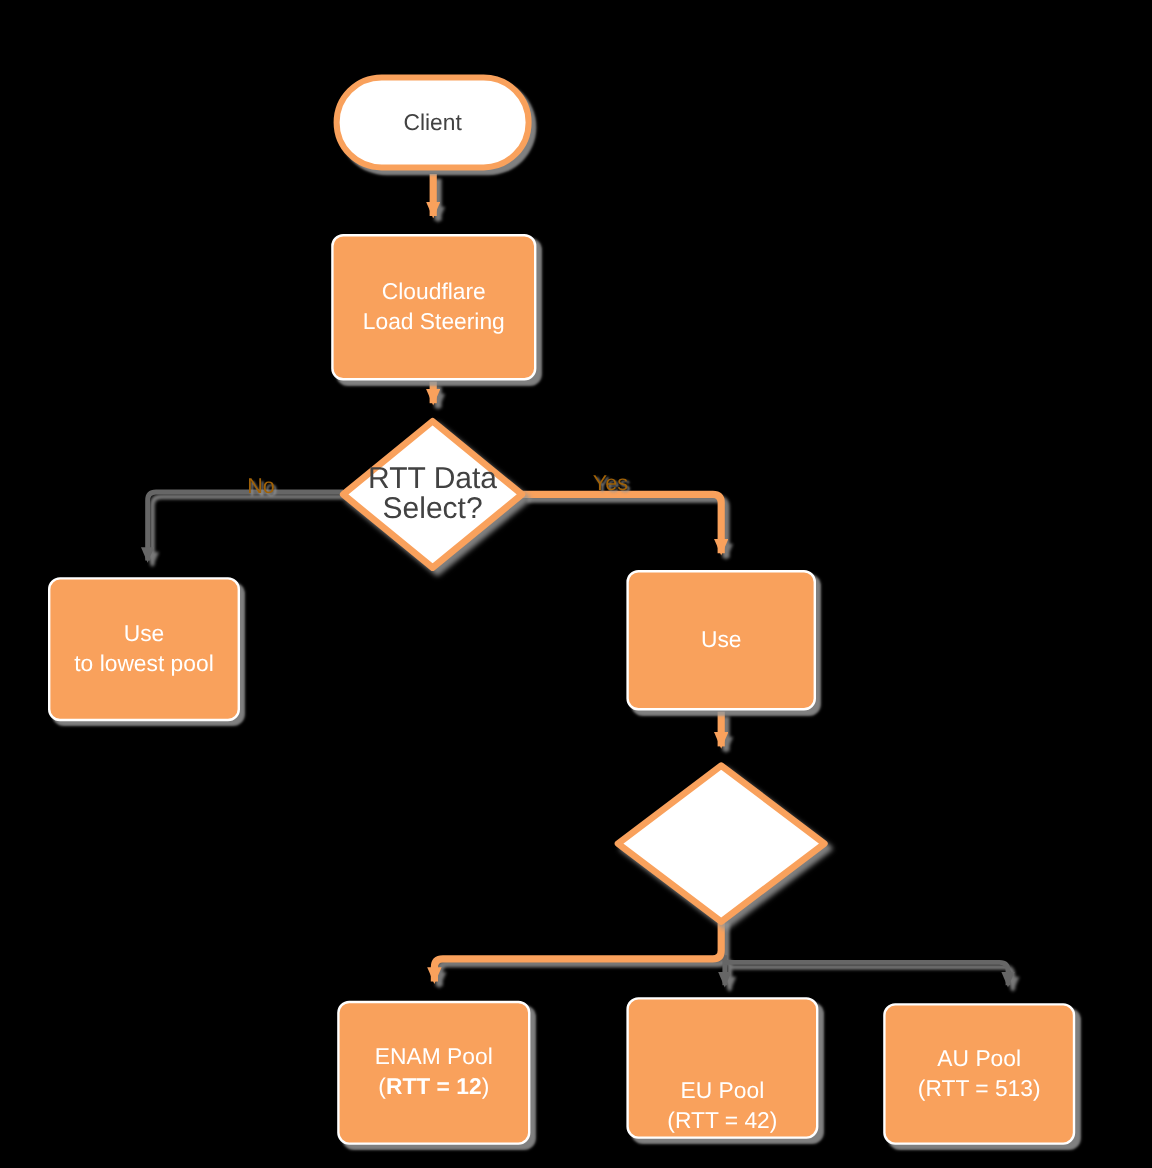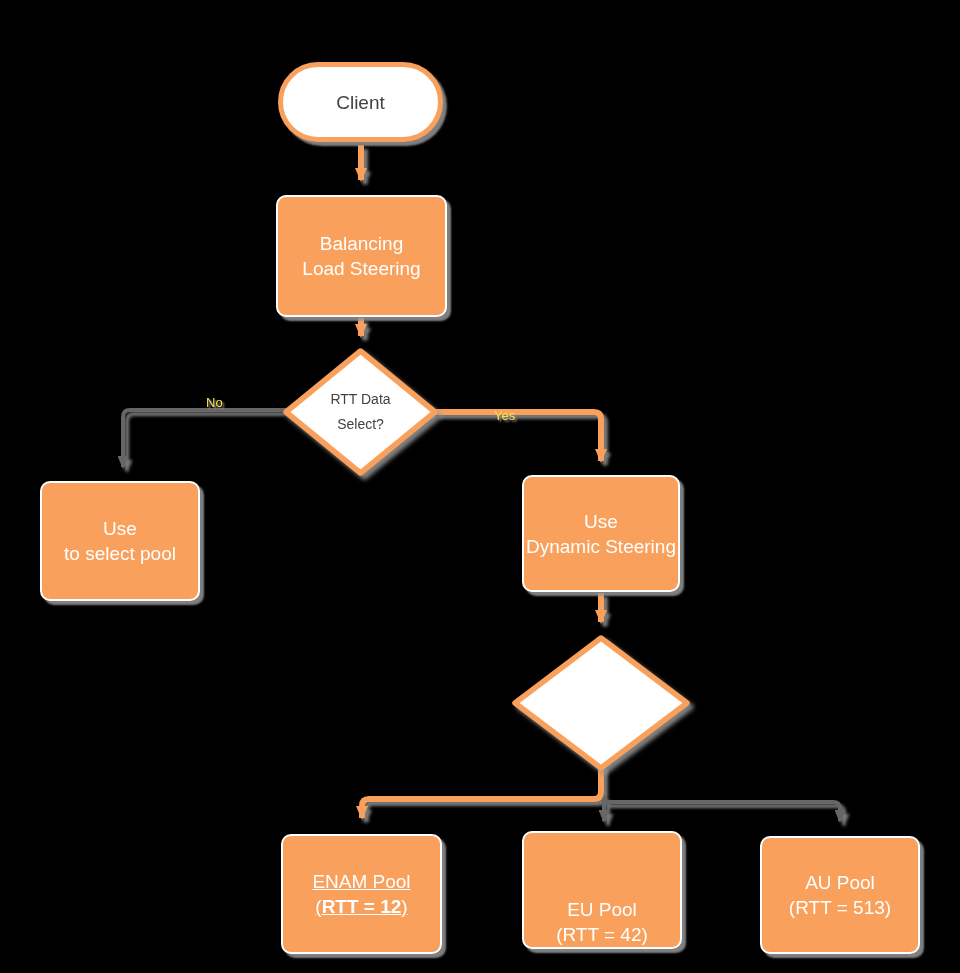--- a/index.html
+++ b/index.html
@@ -41,48 +41,48 @@
     box-shadow: 4px 4px 2px rgba(150,150,150,0.85);
   }
   .diamond-svg { position: absolute; overflow: visible; filter: drop-shadow(4px 4px 2px rgba(150,150,150,0.85)); }
   .diamond-shape { fill: #FFFFFF; stroke: #F9A15C; stroke-width: 5.5; stroke-linejoin: round; }
   .diamond-label {
     position: absolute;
     display: flex; flex-direction: column;
     align-items: center; justify-content: center;
     text-align: center;
     color: #424242;
-    font-size: 14px; line-height: 25px;
+    font-size: 25px; line-height: 25px;
   }
   .line { display: block; }
   .line b { font-weight: bold; text-align: right; }
 
   
   .edge-label {
     position: absolute;
-    color: #fde047;
-    font-size: 13px;
+    color: #a16207;
+    font-size: 18px;
     text-shadow: 2px 2px 2px rgba(150,150,150,0.95);
     white-space: nowrap;
   }
 
   
   #node-client     { left: 278px; top:  38px; width: 165px; height:  80px; }
   #node-cloudflare { left: 276px; top: 171px; width: 171px; height: 122px; }
   #node-failover   { left:  40px; top: 457px; width: 160px; height: 120px; }
   #node-steering   { left: 522px; top: 451px; width: 158px; height: 117px; }
-  #node-enam       { left: 281px; top: 810px; width: 161px; height: 120px; text-decoration: underline; }
+  #node-enam       { left: 281px; top: 810px; width: 161px; height: 120px; }
   #node-eu         { left: 522px; top: 807px; width: 160px; height: 118px; justify-content: flex-end; }
-  #node-au         { left: 760px; top: 812px; width: 160px; height: 118px; align-items: center; }
+  #node-au         { left: 736px; top: 812px; width: 160px; height: 118px; align-items: center; }
 
   #label-rtt-decision { left: 290px; top: 330px; width: 141px; height: 116px; }
   #label-select-pool  { left: 519px; top: 617px; width: 164px; height: 124px; }
 
   #edge-label-no  { left: 206px; top: 371px; }
-  #edge-label-yes { left: 494px; top: 384px; }
+  #edge-label-yes { left: 494px; top: 368px; }
 </style>
 </head>
 <body>
 
 <div id="canvas">
 
   <svg id="edge-layer" viewBox="0 0 960 973">
     <defs>
       <marker id="arrO" markerWidth="14" markerHeight="12" refX="12" refY="6" orient="auto" markerUnits="userSpaceOnUse">
         <path d="M0,0 L14,6 L0,12 z" fill="#F9A15C"></path>
@@ -106,40 +106,39 @@
   <svg class="diamond-svg" style="left:0;top:0;width:960px;height:973px;" viewBox="0 0 960 973">
     <polygon class="diamond-shape" points="360.5,327 435,388 360.5,449 286,388"></polygon>
     <polygon class="diamond-shape" points="601,614 687,679 601,744 515,679"></polygon>
   </svg>
 
   <div class="node terminator" id="node-client">
     <span class="line">Client</span>
   </div>
 
   <div class="node proc" id="node-cloudflare">
-    <span class="line">Balancing</span>
+    <span class="line">Cloudflare</span>
     <span class="line">Load Steering</span>
   </div>
 
   <div class="diamond-label" id="label-rtt-decision">
     <span class="line">RTT Data</span>
     <span class="line">Select?</span>
   </div>
 
   <div class="edge-label" id="edge-label-no">No</div>
   <div class="edge-label" id="edge-label-yes">Yes</div>
 
   <div class="node proc" id="node-failover">
     <span class="line">Use</span>
-    <span class="line">to select pool</span>
+    <span class="line">to lowest pool</span>
   </div>
 
   <div class="node proc" id="node-steering">
     <span class="line">Use</span>
-    <span class="line">Dynamic Steering</span>
   </div>
 
 
   <div class="node proc" id="node-enam">
     <span class="line">ENAM Pool</span>
     <span class="line"><span>(</span><b>RTT = 12</b><span>)</span></span>
   </div>
 
   <div class="node proc" id="node-eu">
     <span class="line">EU Pool</span>

